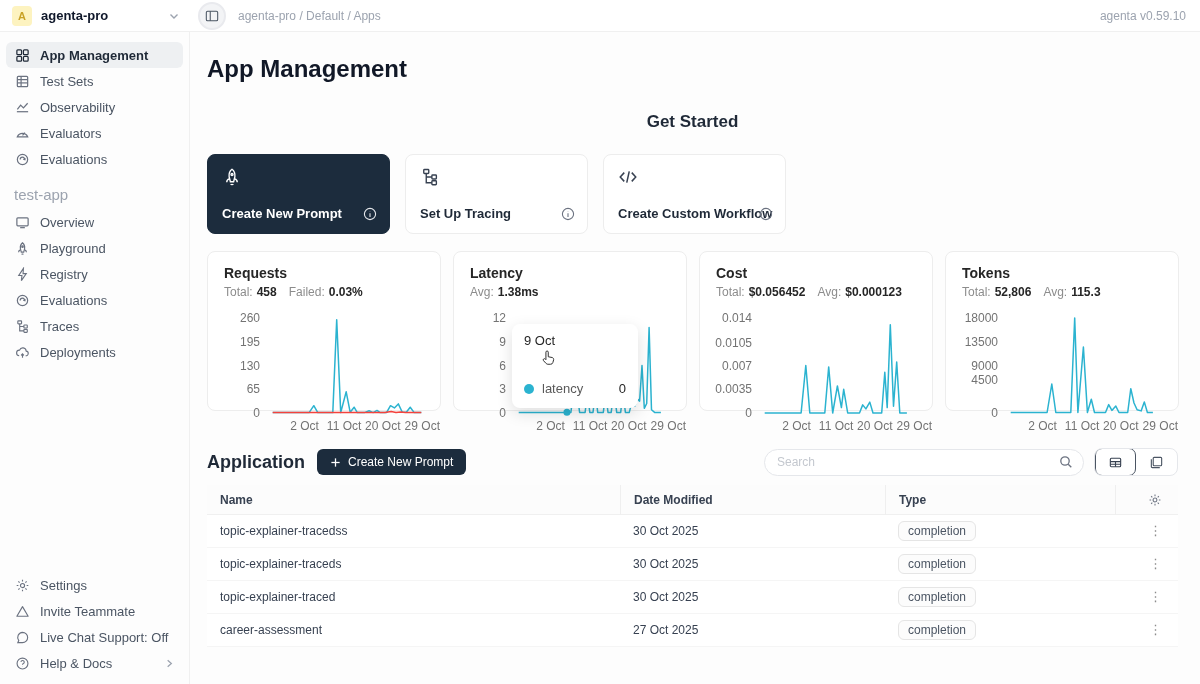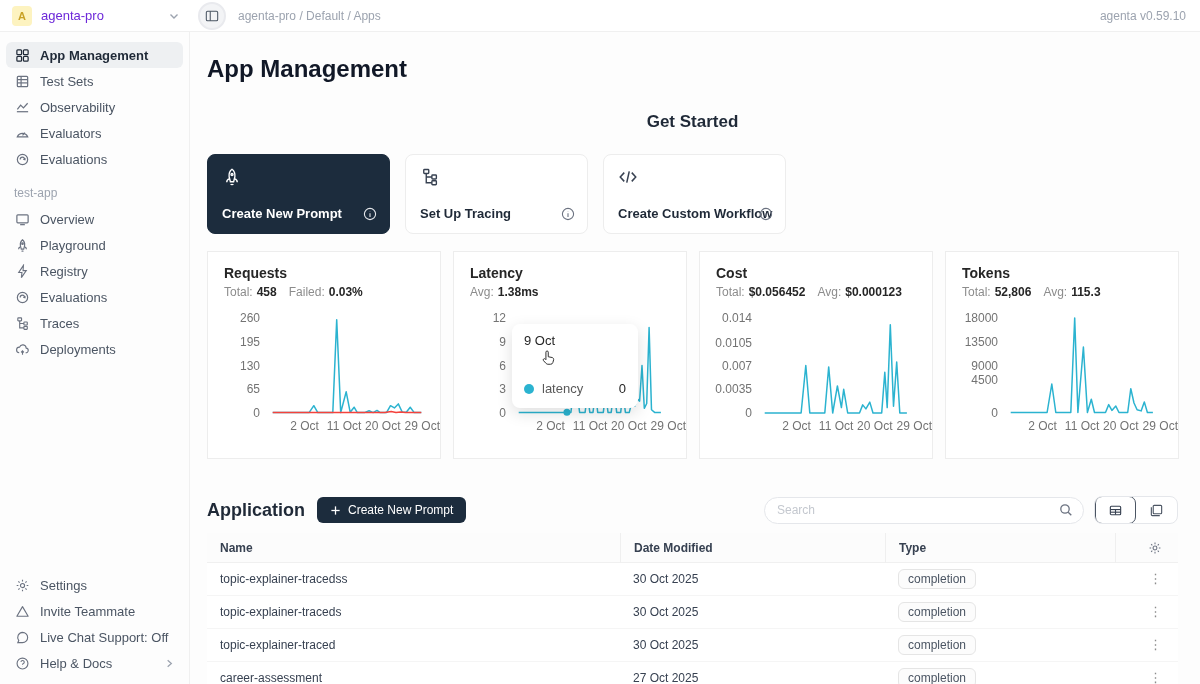--- a/index.html
+++ b/index.html
@@ -4,38 +4,38 @@
 <style>
   * { margin:0; padding:0; box-sizing:border-box; }
   html,body { width:1200px; height:684px; overflow:hidden; background:#fdfdfd;
     font-family:"Liberation Sans", sans-serif; color:#262626; }
 
   
   .topbar { height:32px; display:flex; align-items:center; border-bottom:1px solid #f0f0f0; background:#fff; }
   .topbar-left { width:190px; display:flex; align-items:center; padding:0 10px 0 12px; flex:0 0 190px; }
   .avatar { width:20px; height:20px; border-radius:4px; background:#fdf3c0; color:#c9a227;
     font-size:11px; font-weight:700; display:flex; align-items:center; justify-content:center; }
-  .ws-name { font-size:13px; font-weight:400; color:#6d28d9; margin-left:9px; flex:1; }
+  .ws-name { font-size:13px; font-weight:700; color:#0f172a; margin-left:9px; flex:1; }
   .chev { color:#9ca3af; display:flex; }
   .collapse-btn { width:28px; height:28px; border-radius:50%; background:#f3f4f6; border:2px solid #e9eaee;
     display:flex; align-items:center; justify-content:center; margin-left:8px; cursor:pointer; }
   .breadcrumb { font-size:12px; color:#9ca3af; margin-left:12px; flex:1; }
   .version { font-size:12px; color:#9ca3af; padding-right:14px; }
 
   
   .sidebar { position:absolute; top:32px; left:0; bottom:0; width:190px; background:#fdfdfd;
     border-right:1px solid #f0f0f0; display:flex; flex-direction:column; padding:10px 6px 8px 6px; }
   .side-item { display:flex; align-items:center; height:26px; border-radius:6px; padding:0 8px;
     color:#4b5563; font-size:13px; cursor:pointer; margin-bottom:0; }
   .side-item + .side-item { margin-top:0; }
   .side-item .ico { width:16px; height:16px; display:flex; align-items:center; justify-content:center;
     margin-right:10px; color:#6b7280; flex:0 0 16px; }
   .side-item.selected { background:#eef0f2; color:#1f2937; font-weight:600; }
   .side-item.selected .ico { color:#1f2937; }
-  .side-section { font-size:12px; color:#9ca3af; margin:14px 0 6px 8px; }
+  .side-section { font-size:15px; color:#9ca3af; margin:14px 0 6px 8px; }
   .side-footer { margin-top:auto;text-align:right; }
   .side-item .trail { margin-left:auto; color:#9ca3af; display:flex; }
 
   
   .main { position:absolute; top:32px; left:190px; right:0; bottom:0; padding:0 22px 0 17px; overflow:hidden; background:#fdfdfd; }
   .page-title { font-size:24px; font-weight:700; color:#111827; margin-top:23px; }
   .section-title { font-size:17px; font-weight:600; color:#1f2937; margin-top:29px;text-align:center; }
 
   
   .gs-row { display:flex; gap:15px; margin-top:22px; }
@@ -44,21 +44,21 @@
   .gs-card.dark { background:#1c2c3d; border-color:#1c2c3d; color:#fff; }
   .gs-card .gs-ico { width:20px; height:20px; color:#374151; }
   .gs-card.dark .gs-ico { color:#fff; }
   .gs-label { position:absolute; left:14px; bottom:12px; font-size:13px; font-weight:600; color:#1f2937; }
   .gs-card.dark .gs-label { color:#fff; }
   .gs-info { position:absolute; right:12px; bottom:12px; color:#6b7280; display:flex; }
   .gs-card.dark .gs-info { color:#e5e7eb; }
 
   
   .charts-row { display:flex; gap:12px; margin-top:17px; }
-  .chart-card { width:234px; height:208px; border:1px solid #ededed; border-radius:0; background:#fff;
+  .chart-card { width:234px; height:160px; border:1px solid #ededed; border-radius:8px; background:#fff;
     padding:13px 16px; position:relative; }
   .chart-title { font-size:14px; font-weight:700; color:#262626; }
   .chart-stats { margin-top:4px; font-size:12px; color:#8c8c8c; display:flex; gap:12px; }
   .chart-stats b { color:#262626; font-weight:700; margin-left:4px; }
   .chart-area { display:flex; margin-top:14px; }
   .ylabels { position:relative; width:44px; height:104px; flex:0 0 44px; }
   .ylabels div { position:absolute; right:8px; font-size:12px; color:#737373; line-height:14px; }
   .plot { position:relative; width:158px; height:104px; }
   .xlabels { position:relative; height:16px; margin-left:64px; margin-top:2px; }
   .xlabels div { position:absolute; transform:translateX(-50%); font-size:12px; color:#737373; white-space:nowrap; }

